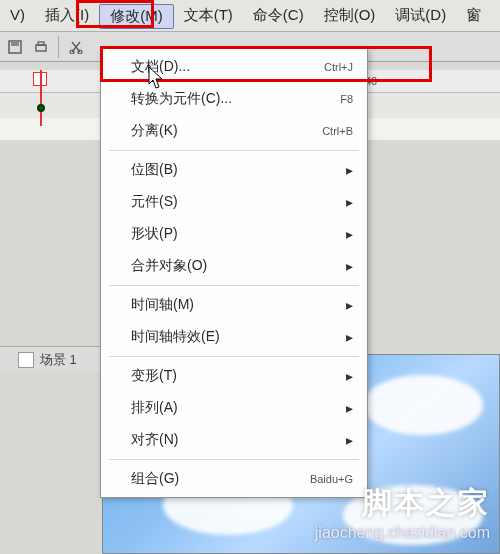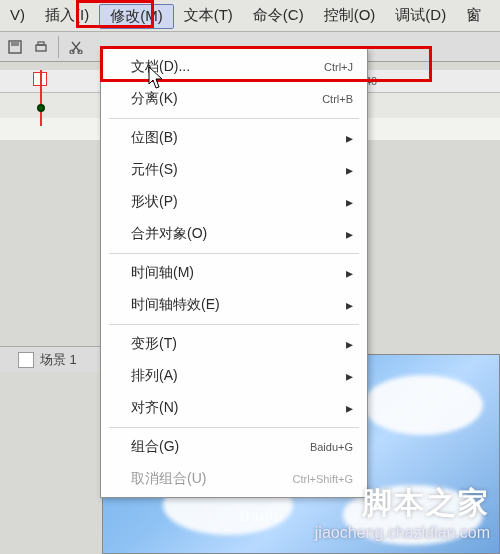--- a/index.html
+++ b/index.html
@@ -102,20 +102,24 @@
   <div class="playhead"></div>
   <div class="keyframe"></div>
 </div>
 
 <div class="dropdown">
   <div class="drow">
       <span class="lbl">文档(D)...</span>
       <span class="scut">Ctrl+J</span>
     </div>
   <div class="drow">
+      <span class="lbl">转换为元件(C)...</span>
+      <span class="scut">F8</span>
+    </div>
+  <div class="drow">
       <span class="lbl">分离(K)</span>
       <span class="scut">Ctrl+B</span>
     </div>
   <div class="dsep"></div>
   <div class="drow">
       <span class="lbl">位图(B)</span>
       <span class="arrow">▸</span>
     </div>
   <div class="drow">
       <span class="lbl">元件(S)</span>
@@ -149,24 +153,20 @@
     </div>
   <div class="drow">
       <span class="lbl">对齐(N)</span>
       <span class="arrow">▸</span>
     </div>
   <div class="dsep"></div>
   <div class="drow">
       <span class="lbl">组合(G)</span>
       <span class="scut">Baidu+G</span>
     </div>
-  <div class="drow disabled">
-      <span class="lbl">取消组合(U)</span>
-      <span class="scut">Ctrl+Shift+G</span>
-    </div>
 </div>
 
 <div class="hl-row"></div>
 
 <svg class="cursor" width="18" height="24" viewBox="0 0 18 24">
     <path d="M1 1 L1 18 L5 14 L8 22 L11 21 L8 13 L14 13 Z" fill="#fff" stroke="#000" stroke-width="1"></path>
   </svg>
 
 <div class="bottombar">
   <div class="bb-icon"></div>

